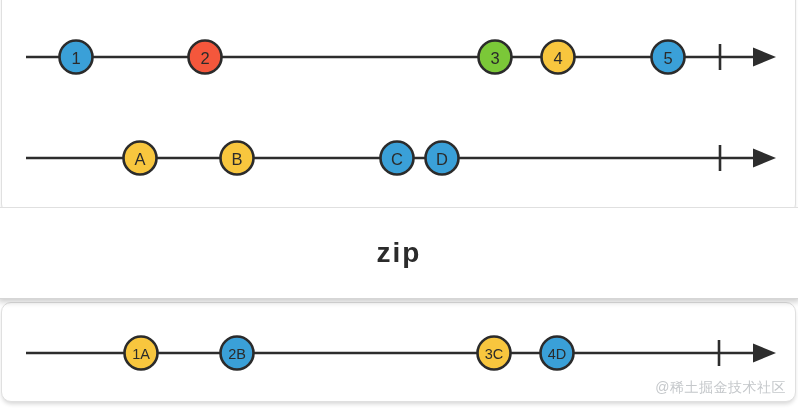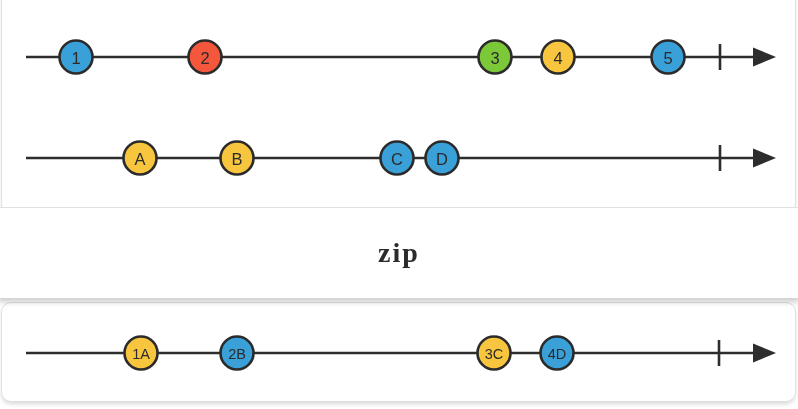--- a/index.html
+++ b/index.html
@@ -47,21 +47,21 @@
     background: #ffffff;
     border-top: 1.5px solid #e0e0e0;
     border-bottom: 1.5px solid #d6d6d6;
     box-shadow: 0 5px 6px -2px rgba(0,0,0,0.20);
     z-index: 2;
     display: flex;
     align-items: center;
     justify-content: center;
   }
   .operator-label {
-    font-family: Liberation Serif, serif;
+    font-family: Liberation Sans, sans-serif;
     font-weight: bold;
     font-size: 28px;
     letter-spacing: 2px;
     color: #2b2b2b;
   }
   .timeline {
     position: absolute;
     left: 0;
     width: 798px;
     height: 52px;
@@ -158,13 +158,14 @@
       <g>
         <circle cx="494" cy="26" r="16.5" fill="#F8C63E" stroke="#2B2B2B" stroke-width="2.6"></circle>
         <text x="494" y="26.5" text-anchor="middle" dominant-baseline="central" font-size="14.5" fill="#2B2B2B" class="marble-text">3C</text>
       </g>
       <g>
         <circle cx="557" cy="26" r="16.5" fill="#3AA0D8" stroke="#2B2B2B" stroke-width="2.6"></circle>
         <text x="557" y="26.5" text-anchor="middle" dominant-baseline="central" font-size="14.5" fill="#2B2B2B" class="marble-text">4D</text>
       </g>
     </svg>
 
+  <div class="watermark" style="color: rgb(197, 200, 203);">@稀土掘金技术社区</div>
 </div>
 
 </body></html>

